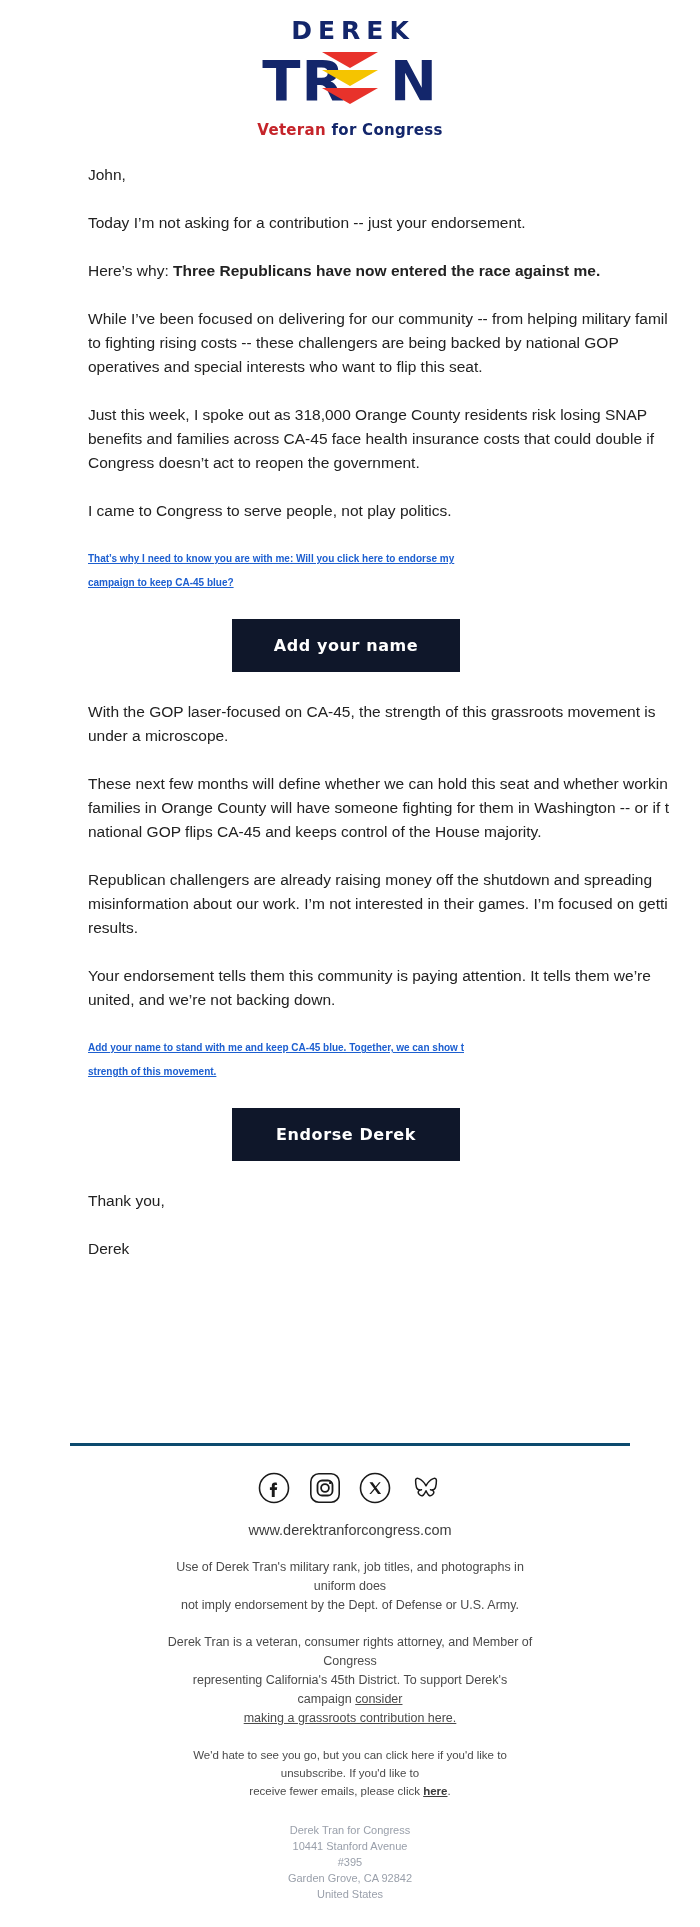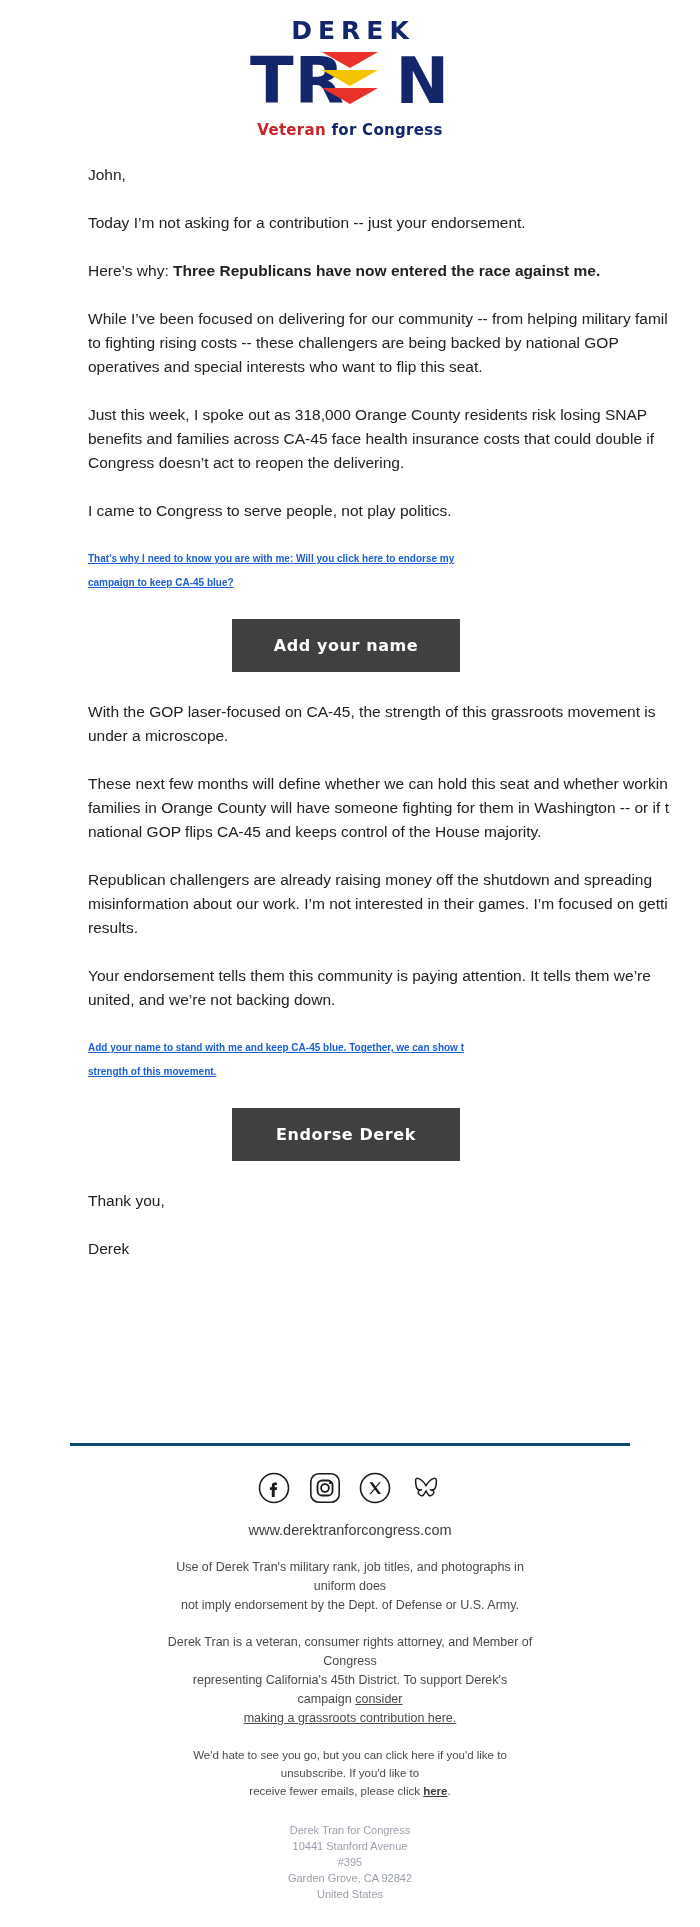--- a/index.html
+++ b/index.html
@@ -35,21 +35,21 @@
     font-weight: bold;
     font-size: 25px;
     letter-spacing: 6px;
     color: #13266b;
     padding-left: 6px;
   }
   .logo-main {
     position: relative;
     font-family: "DejaVu Sans", sans-serif;
     font-weight: bold;
-    font-size: 64px;
+    font-size: 56px;
     letter-spacing: 1px;
     color: #13266b;
     height: 72px;
     line-height: 72px;
     margin-top: 2px;
   }
   .logo-main .chev {
     position: absolute;
     left: 50%;
     top: 50%;
@@ -101,21 +101,21 @@
     color: #1d5fd0;
     margin: 0 0 24px 0;
   }
 
   .btn-row {
     text-align: center;
     margin: 4px 0 28px 0;
   }
   .btn {
     display: inline-block;
-    background: #404040;
+    background: #0f172a;
     color: #ffffff;
     font-family: "DejaVu Sans", sans-serif;
     font-weight: bold;
     font-size: 16px;
     letter-spacing: 0.6px;
     padding: 17px 0;
     width: 228px;
     text-align: center;
     text-decoration: none;
   }
@@ -199,21 +199,21 @@
 
     <p class="copy">
       <span>While I’ve been focused on delivering for our community -- from helping military famil</span><br>
       <span>to fighting rising costs -- these challengers are being backed by national GOP</span><br>
       <span>operatives and special interests who want to flip this seat.</span>
     </p>
 
     <p class="copy">
       <span>Just this week, I spoke out as 318,000 Orange County residents risk losing SNAP</span><br>
       <span>benefits and families across CA-45 face health insurance costs that could double if</span><br>
-      <span>Congress doesn’t act to reopen the delivering.</span>
+      <span>Congress doesn’t act to reopen the government.</span>
     </p>
 
     <p class="copy">I came to Congress to serve people, not play politics.</p>
 
     <a class="cta-link" href="#">
       <span>That’s why I need to know you are with me: Will you click here to endorse my</span><br>
       <span>campaign to keep CA-45 blue?</span>
     </a>
 
     <div class="btn-row">

